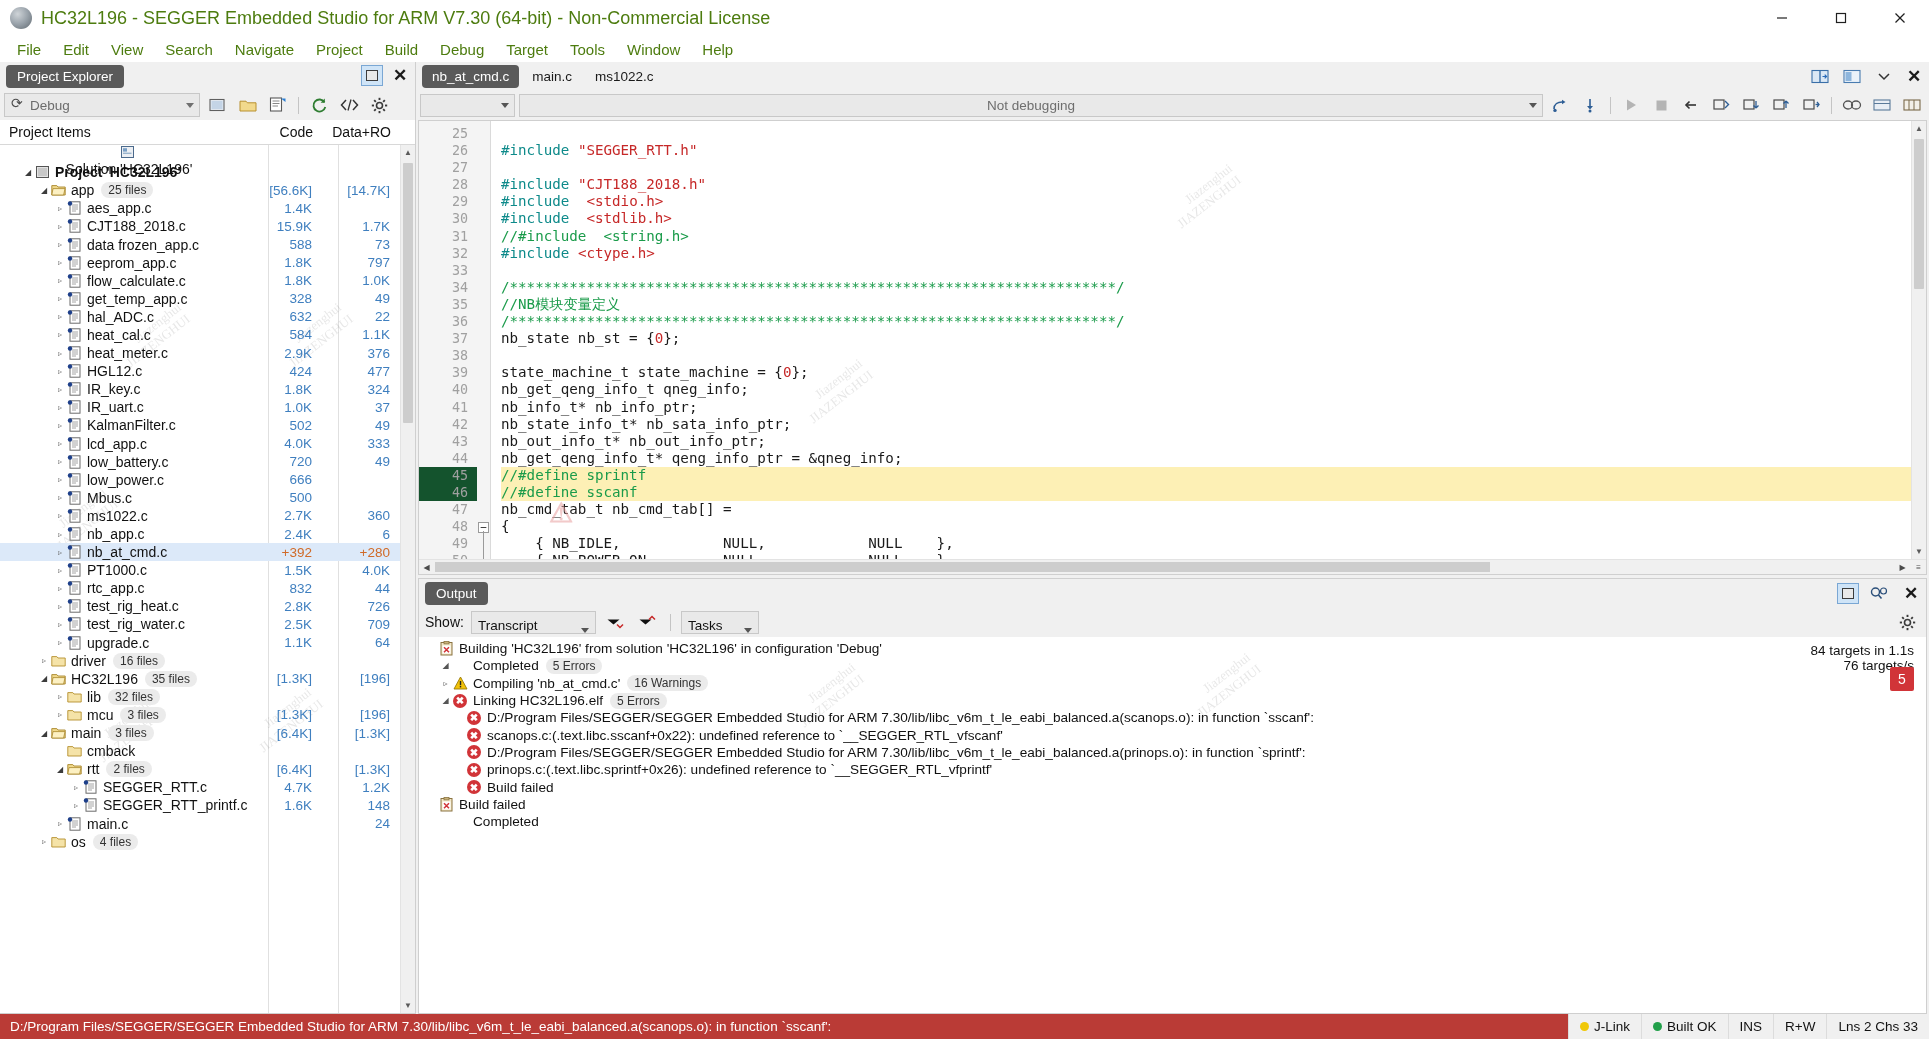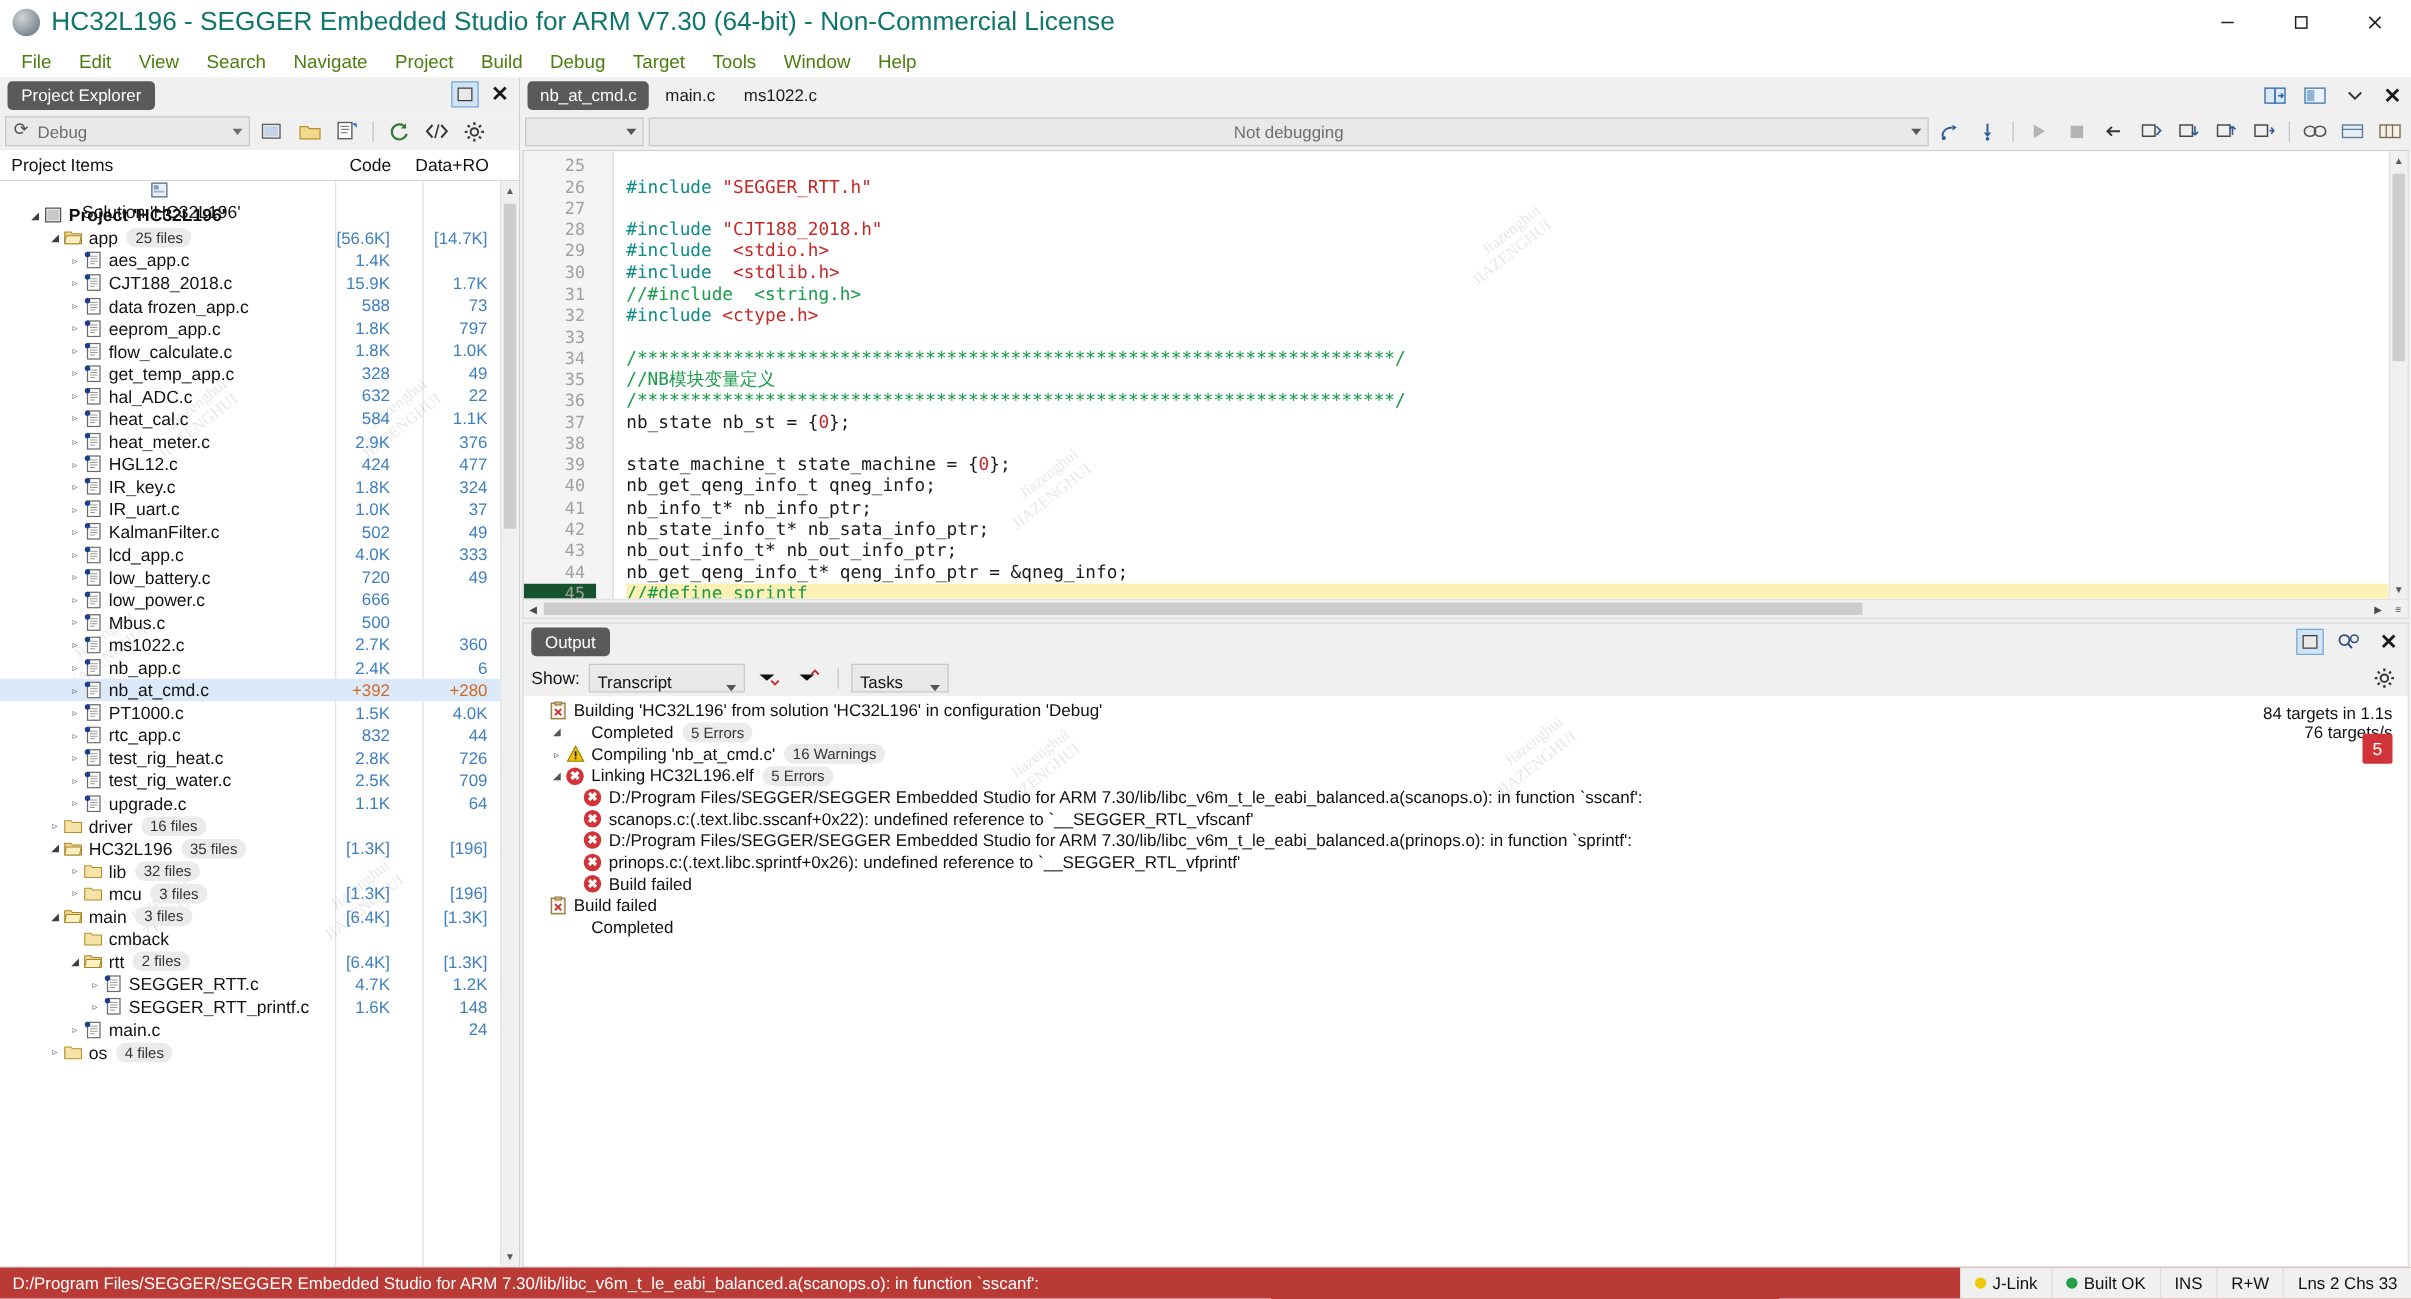--- a/index.html
+++ b/index.html
@@ -10,21 +10,21 @@
     background:#ffffff;
     overflow:hidden;
     -webkit-font-smoothing:antialiased;
   }
   .app { position:relative; width:1929px; height:1039px; display:flex; flex-direction:column; background:#ffffff; }
 
   
   .titlebar { height:36px; display:flex; align-items:center; background:#ffffff; flex:0 0 36px; position:relative; }
   .titlebar .tb-icon { width:22px; height:22px; margin-left:10px; margin-right:9px; border-radius:50%;
       background:radial-gradient(circle at 35% 32%, #cfd4d8 0%, #9aa3ab 48%, #5f686f 100%); flex:0 0 22px; }
-  .titlebar .tb-title { font-size:21px; color:#0f766e; white-space:nowrap; }
+  .titlebar .tb-title { font-size:18px; color:#4d7c0f; white-space:nowrap; }
   .winbtns { position:absolute; right:0; top:0; height:36px; display:flex; }
   .winbtn { width:59px; height:36px; display:flex; align-items:center; justify-content:center; font-size:16px; color:#202020; }
 
   
   .menubar { height:26px; display:flex; align-items:center; padding-left:6px; background:#ffffff; flex:0 0 26px; }
   .menubar .mi { padding:3px 11px; font-size:15px; color:#4d7c0f; white-space:nowrap; }
 
   
   .body { flex:1 1 auto; display:flex; min-height:0; background:#f0f0f0; padding:0; }
 
@@ -88,21 +88,21 @@
                     border-right:4px solid transparent; border-top:5px solid #555; }
   .dbg-status { flex:1 1 auto; height:23px; background:#e9e9e9; border:1px solid #c8c8c8; display:flex;
                 align-items:center; justify-content:center; position:relative; }
   .dbg-status .txt { font-size:13.5px; color:#6e6e6e; }
   .dbg-status .caret { position:absolute; right:5px; width:0; height:0; border-left:4px solid transparent;
                        border-right:4px solid transparent; border-top:5px solid #555; }
   .dt-ico { width:26px; height:24px; display:flex; align-items:center; justify-content:center; color:#454545; }
   .dt-ico.dim { color:#b4b4b4; }
 
   
-  .editor { flex:0 0 auto; height:375px; background:#ffffff; border:1px solid #cfcfcf; display:flex; flex-direction:column; margin:0 2px; min-height:0;}
+  .editor { flex:0 0 auto; height:455px; background:#ffffff; border:1px solid #cfcfcf; display:flex; flex-direction:column; margin:0 2px; min-height:0;}
   .ed-main { flex:1 1 auto; display:flex; overflow:hidden; position:relative; min-height:0;}
   .code-area { flex:1 1 auto; display:flex; overflow:hidden; position:relative; background:#fff; }
   .gutter { width:58px; flex:0 0 58px; background:#f4f4f4; text-align:right; padding-top:4px; }
   .fold { width:14px; flex:0 0 14px; background:#f4f4f4; padding-top:4px; border-right:1px solid #dadada;}
   .codetext { flex:1 1 auto; padding-top:4px; padding-left:10px; overflow:hidden; position:relative; }
   .cl { height:17.1px; line-height:17.1px; font-family:"DejaVu Sans Mono", monospace; font-size:14.2px; white-space:pre; }
   .gl { height:17.1px; line-height:17.1px; font-family:"DejaVu Sans Mono", monospace; font-size:13.4px; color:#a0a0a0; padding-right:9px; }
   .cl.hl { background:#fdf0b5; }
   .gl.hl { background:#14532d; }
   .k-pre { color:#0d8a8a; }

